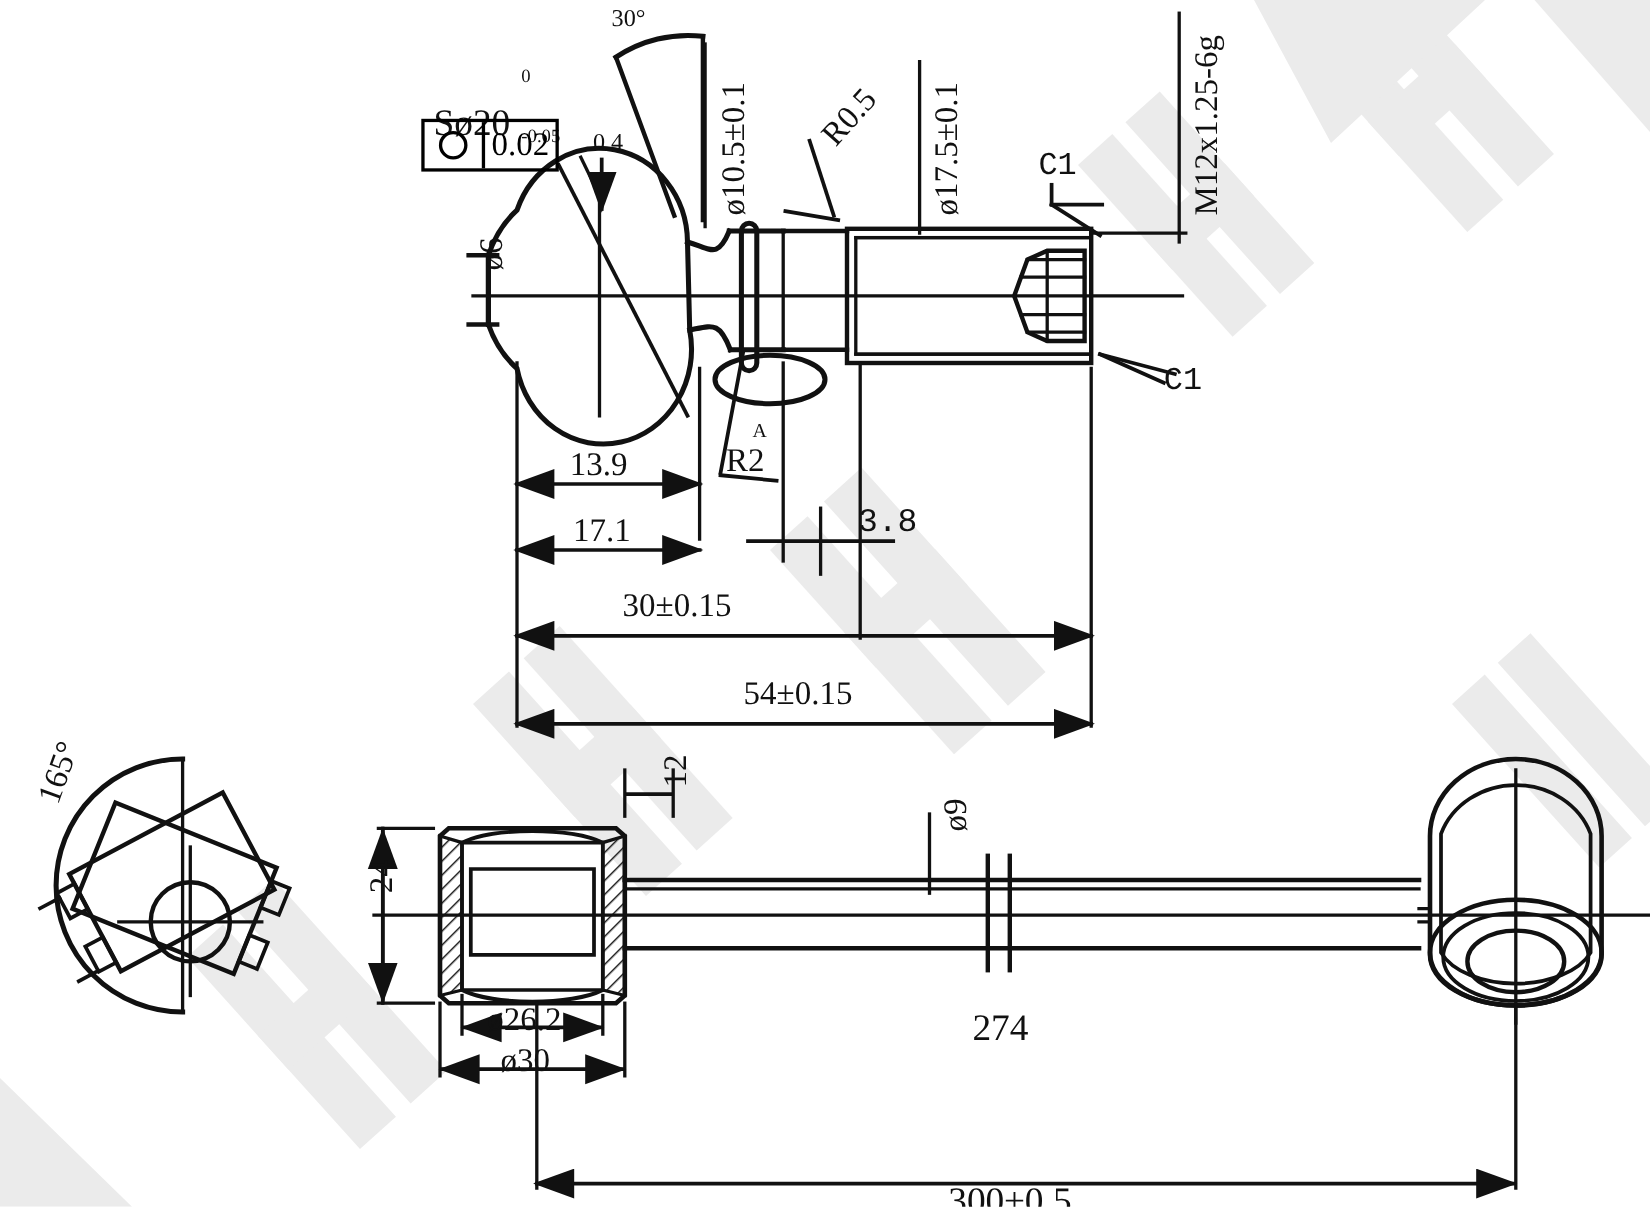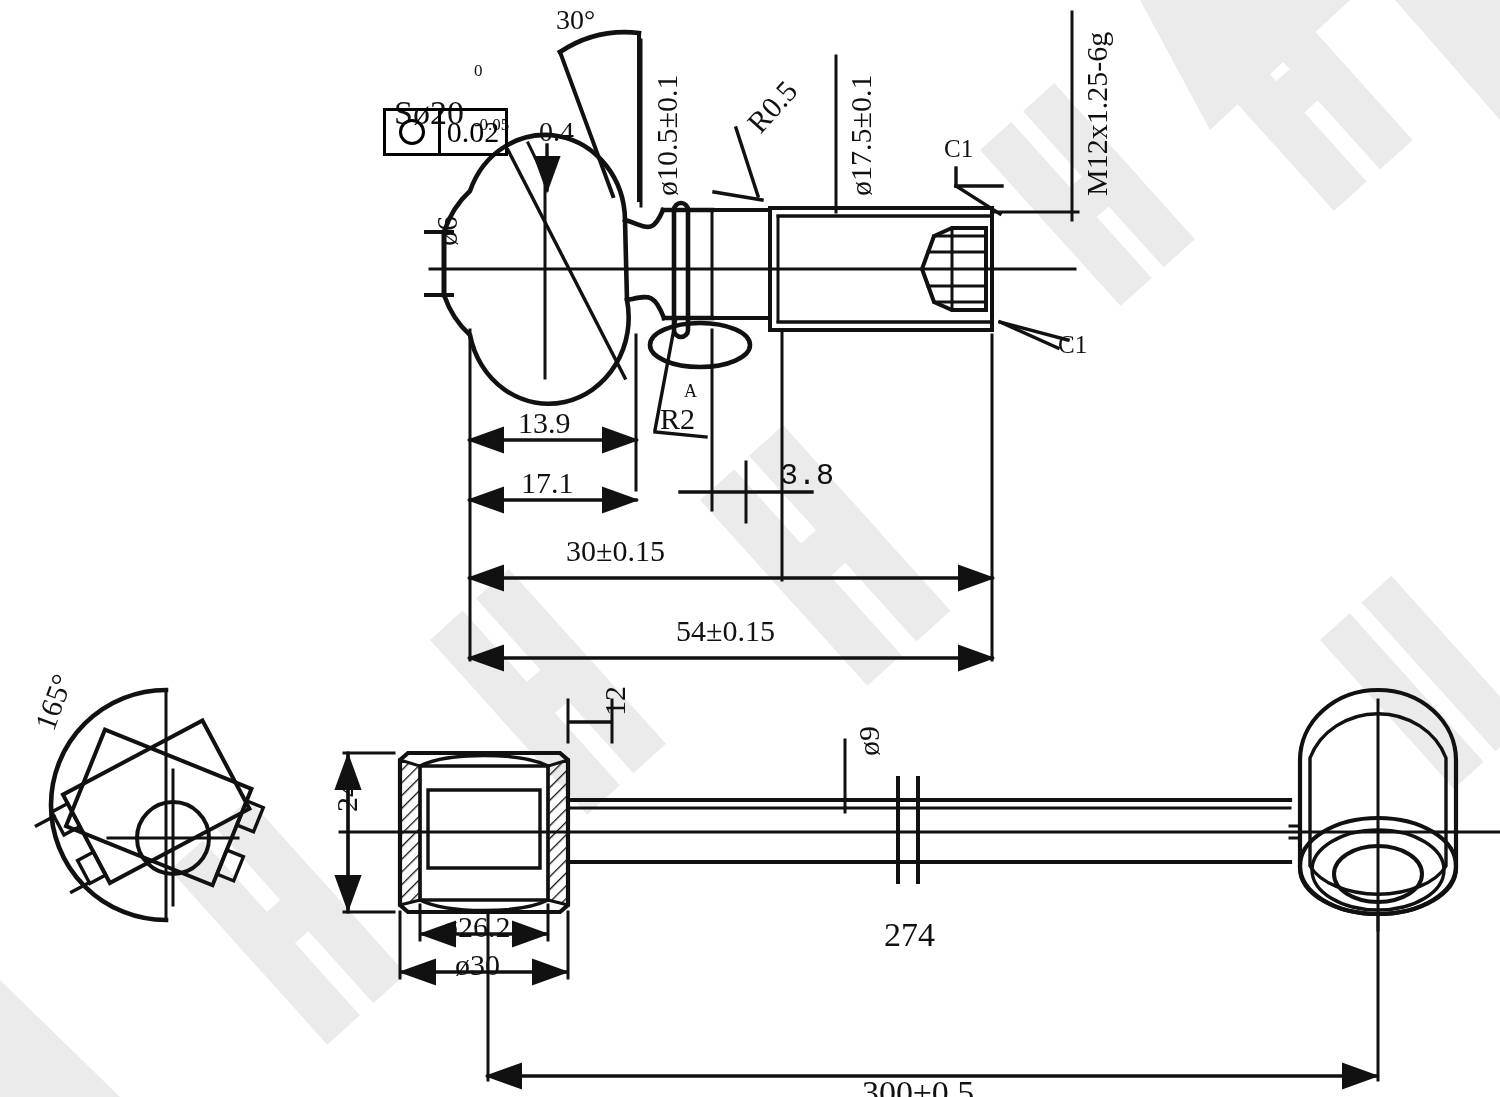--- a/index.html
+++ b/index.html
@@ -3,21 +3,21 @@
 <meta charset="utf-8">
 <style>
   html,body{margin:0;padding:0;background:#fff;}
   body{width:1500px;height:1097px;position:relative;overflow:hidden;
        font-family:"Liberation Serif",serif;color:#000;}
   #stage{position:absolute;inset:0;width:1500px;height:1097px;}
   svg{position:absolute;left:0;top:0;}
   .wm{position:absolute;inset:0;pointer-events:none;}
   .lbl{position:absolute;white-space:nowrap;font-family:"Liberation Serif",serif;
        color:#111;line-height:1;}
-  .s34{font-size:34px;} .s30{font-size:30px;} .s28{font-size:25px;} .s22{font-size:28px;} .s18{font-size:18px;}
+  .s34{font-size:34px;} .s30{font-size:30px;} .s28{font-size:29px;font-family:Liberation Mono, monospace;} .s22{font-size:22px;} .s18{font-size:18px;}
   .rot90{transform:rotate(-90deg);transform-origin:0 0;}
   .rot45{transform:rotate(-48deg);transform-origin:0 0;}
   .tolbox{position:absolute;border:3px solid #000;display:flex;align-items:center;height:42px;}
   .tolbox .cell{display:flex;align-items:center;justify-content:center;height:100%;}
   .tolbox .c1{width:52px;border-right:3px solid #000;}
   .tolbox .c2{width:64px;}
   .circ{width:26px;height:26px;border:3.5px solid #000;border-radius:50%;box-sizing:border-box;}
   .sup{font-size:17px;vertical-align:super;}
   .sub{font-size:17px;vertical-align:sub;}
   .stk{display:inline-block;}

